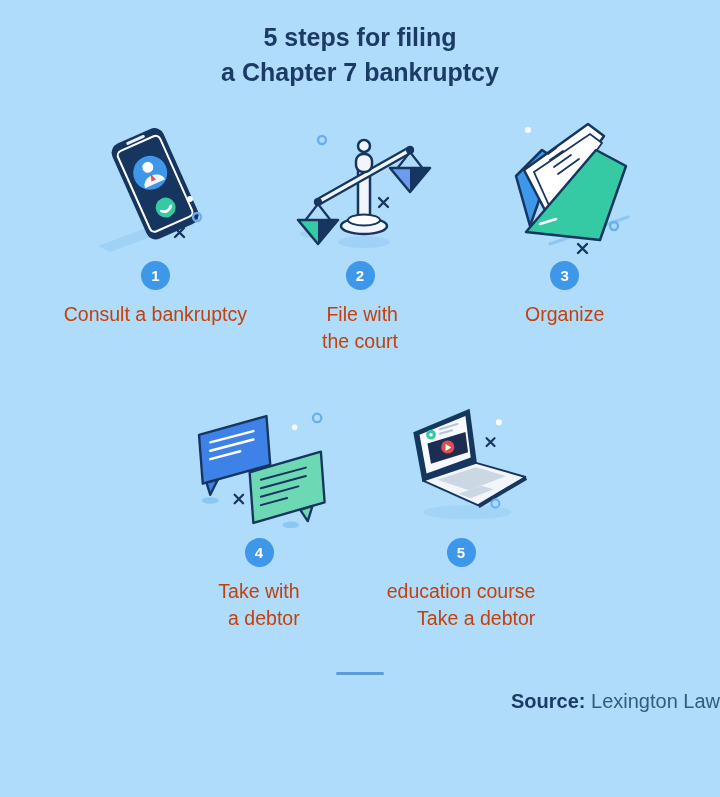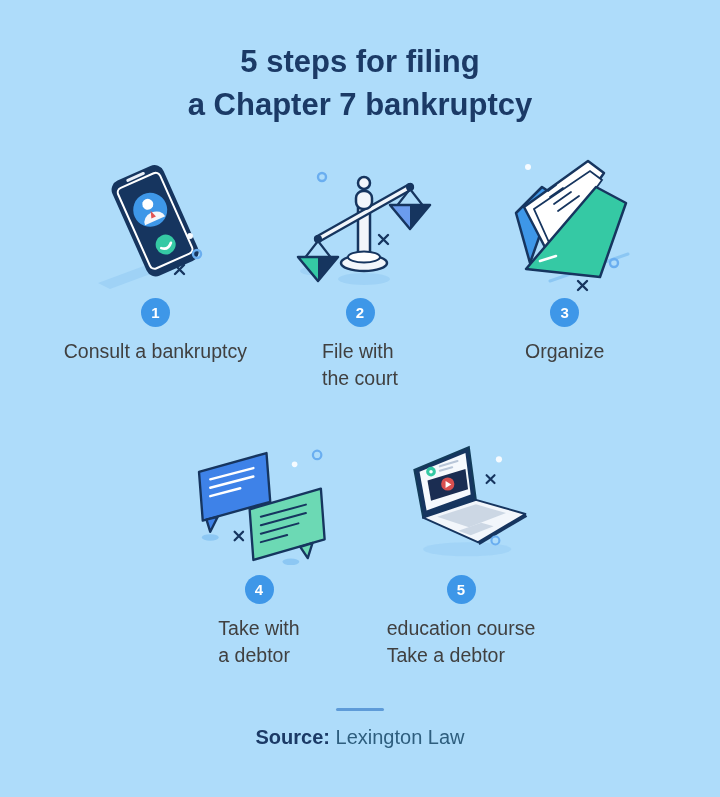--- a/index.html
+++ b/index.html
@@ -6,23 +6,23 @@
   .canvas {
     width: 720px;
     height: 797px;
     background: #aedcfa;
     position: relative;
     overflow: hidden;
     font-family: "Liberation Sans", sans-serif;
   }
   .title {
     margin: 0;
-    padding-top: 40px;
+    padding-top: 20px;
     text-align: center;
-    font-size: 31px;
+    font-size: 25px;
     font-weight: 700;
     color: #1b3a66;
     line-height: 1.4;
   }
   .title span { display: block; }
   .row { display: flex; justify-content: space-between; }
   .row1 { width: 614px; margin: 24px auto 0; }
   .row2 { width: 404px; margin: 36px auto 0; }
   .step-col {
     display: flex;
@@ -41,36 +41,36 @@
     background: #3e97e8;
     color: #ffffff;
     font-size: 15px;
     font-weight: 700;
     display: flex;
     align-items: center;
     justify-content: center;
   }
   .step-label {
     margin-top: 11px;
-    text-align: left;
+    text-align: right;
     font-size: 19.5px;
-    color: #404040;
+    color: #c2410c;
     line-height: 1.38;
   }
   .step-label span { display: block; }
   .divider {
     width: 48px;
     height: 3px;
     border-radius: 2px;
     background: #5e9bd8;
     margin: 40px auto 0;
   }
   .source {
     margin: 15px 0 0;
-    text-align: center;
+    text-align: right;
     font-size: 20px;
     color: #2e5e7e;
   }
   .source strong { color: #1b3a66; font-weight: 700; }
 </style>
 </head>
 <body>
 
 <div class="canvas">
 

